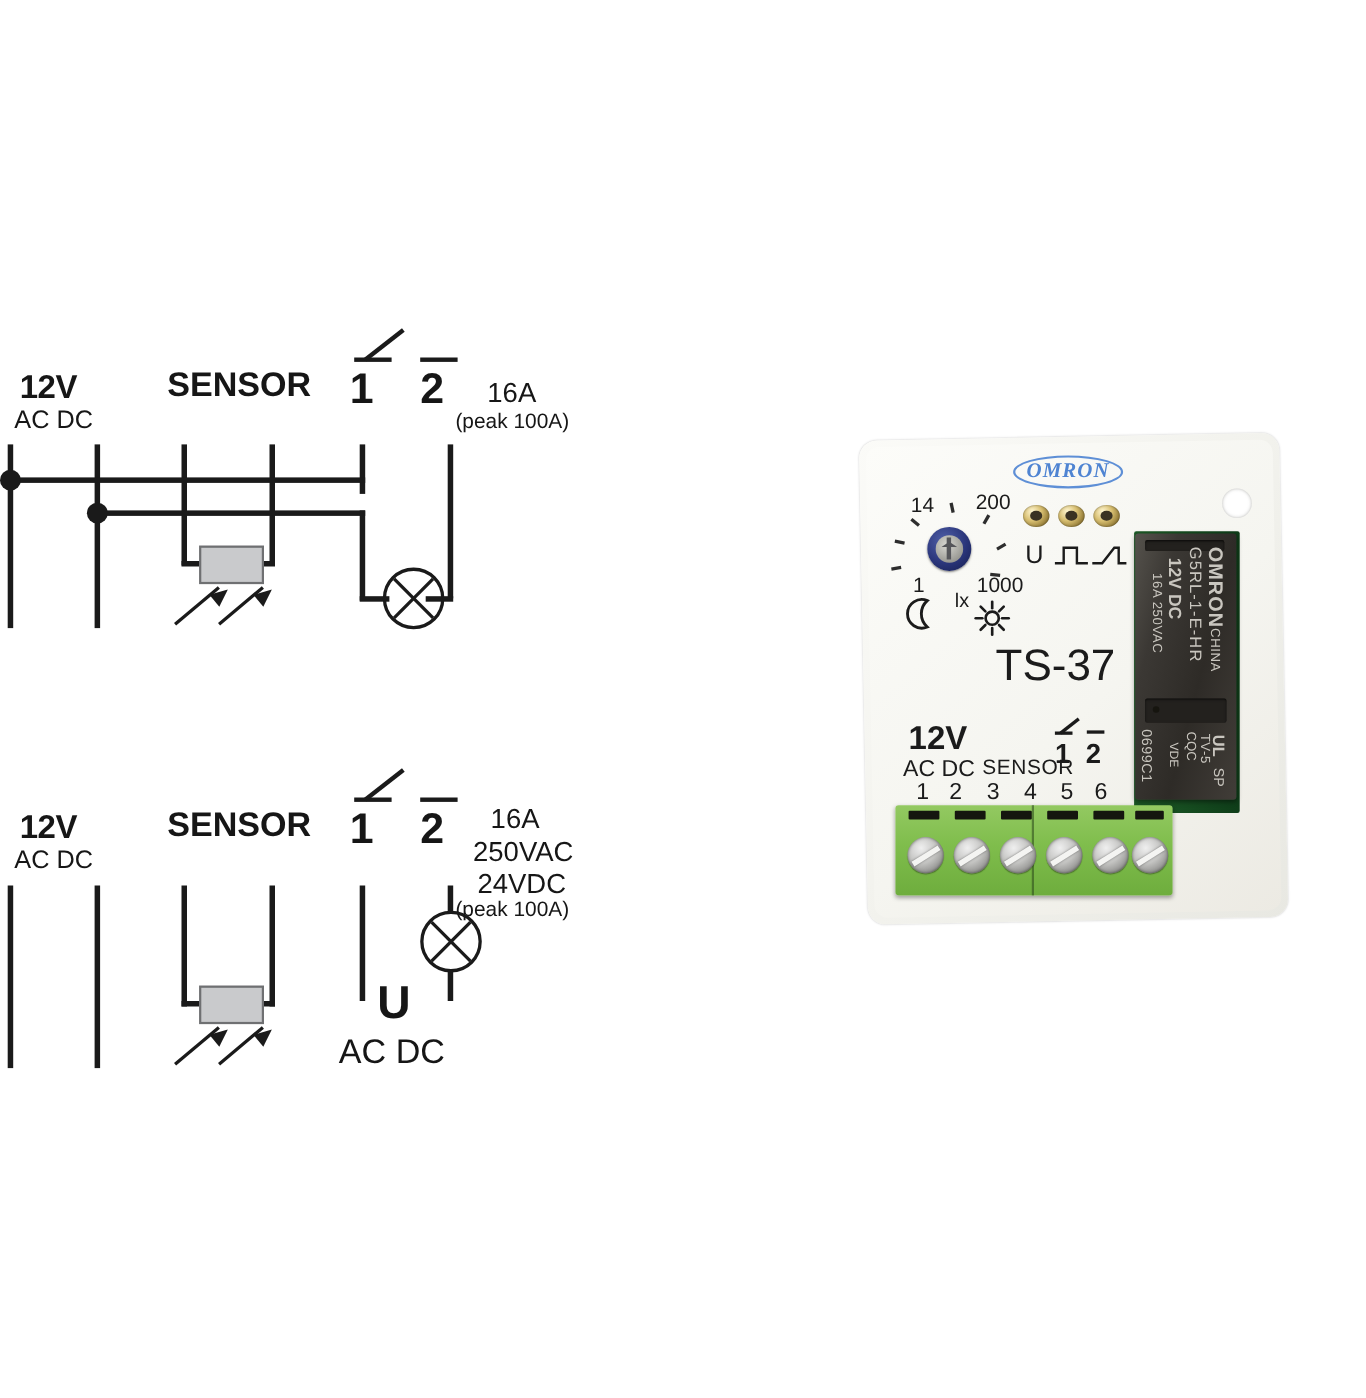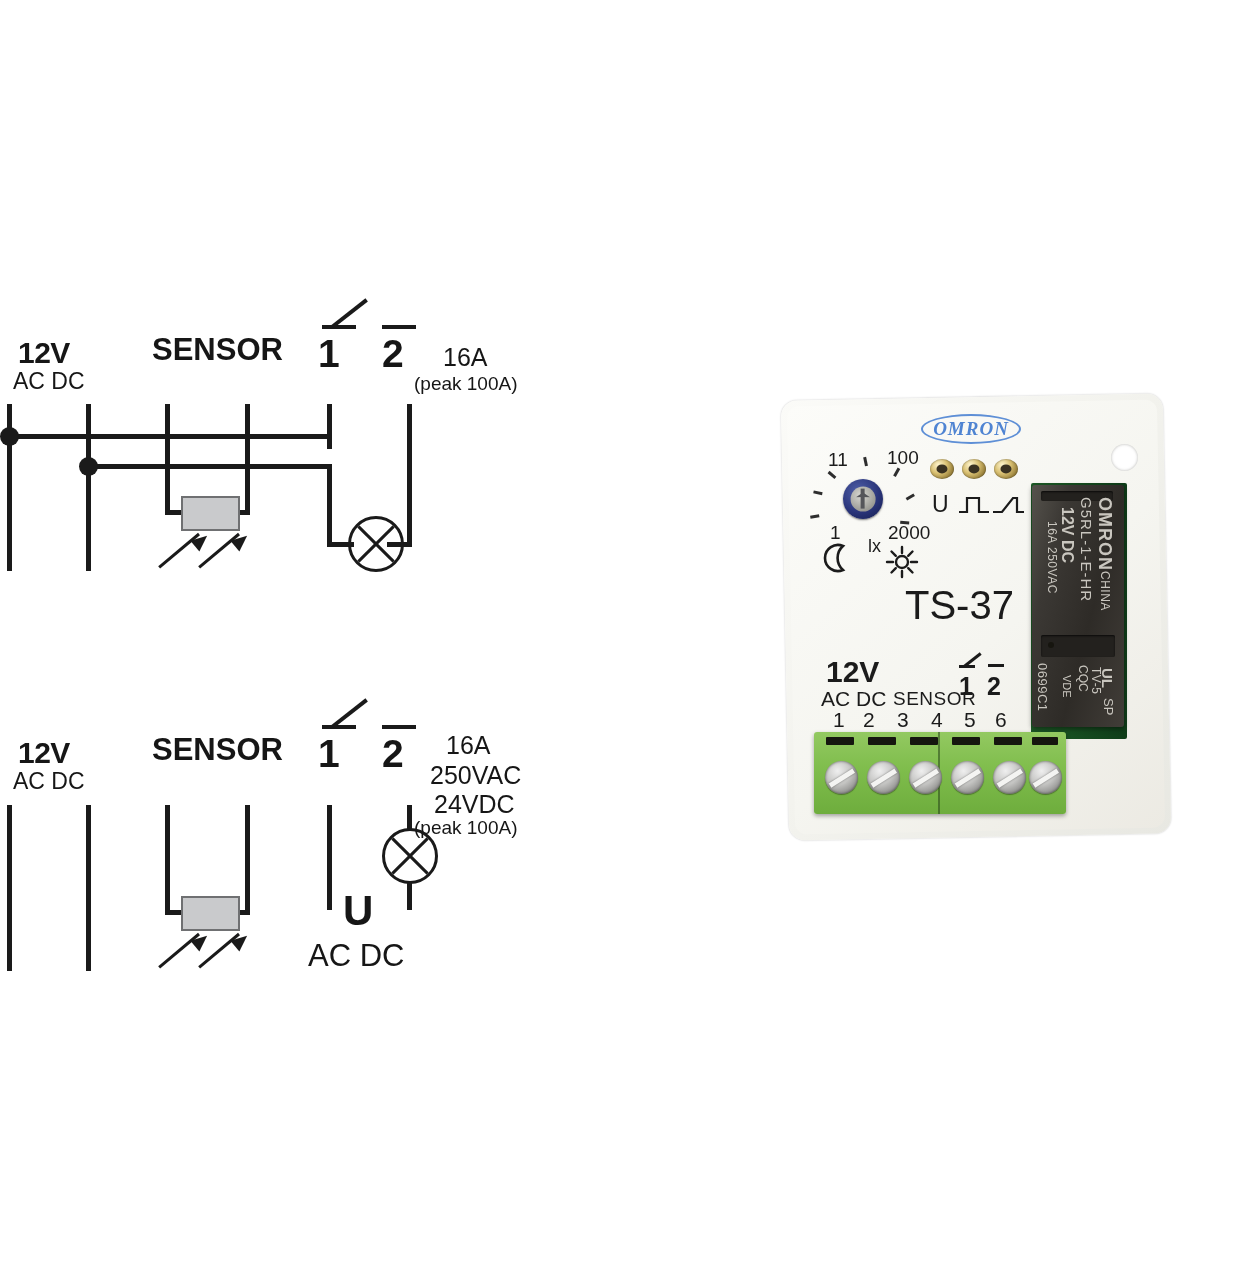--- a/index.html
+++ b/index.html
@@ -207,24 +207,24 @@
 
     <div class="case">
       <div class="case-inner"></div>
     </div>
 
     <div class="hole" style="left:326px;top:47px;width:27px;height:27px;"></div>
     <div class="hole" style="left:31px;top:387px;width:27px;height:27px;"></div>
 
     <div class="mart" style="left:136px;top:17px;width:96px;height:26px;font-size:19px;letter-spacing:1px;">OMRON</div>
 
-    <div class="dev-txt" style="left:43px;top:53px;font-size:19px;">11</div>
-    <div class="dev-txt" style="left:102px;top:51px;font-size:19px;">100</div>
+    <div class="dev-txt" style="left:43px;top:53px;font-size:19px;">14</div>
+    <div class="dev-txt" style="left:102px;top:51px;font-size:19px;">200</div>
     <div class="dev-txt" style="left:45px;top:126px;font-size:19px;">1</div>
-    <div class="dev-txt" style="left:103px;top:126px;font-size:19px;">2000</div>
+    <div class="dev-txt" style="left:103px;top:126px;font-size:19px;">1000</div>
     <div class="dev-txt" style="left:83px;top:140px;font-size:18px;">lx</div>
 
     <div class="tick" style="left:49px;top:72px;transform:rotate(-50deg);"></div>
     <div class="tick" style="left:36px;top:88px;transform:rotate(-78deg);"></div>
     <div class="tick" style="left:33px;top:110px;transform:rotate(-100deg);"></div>
     <div class="tick" style="left:80px;top:60px;transform:rotate(-12deg);"></div>
     <div class="tick" style="left:108px;top:70px;transform:rotate(30deg);"></div>
     <div class="tick" style="left:120px;top:93px;transform:rotate(60deg);"></div>
     <div class="tick" style="left:114px;top:116px;transform:rotate(95deg);"></div>
 

